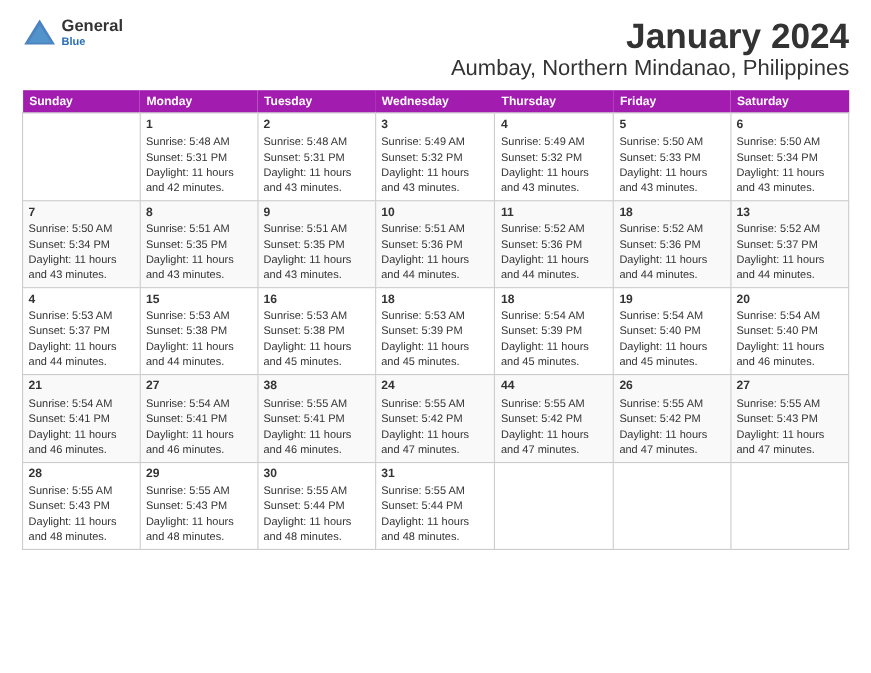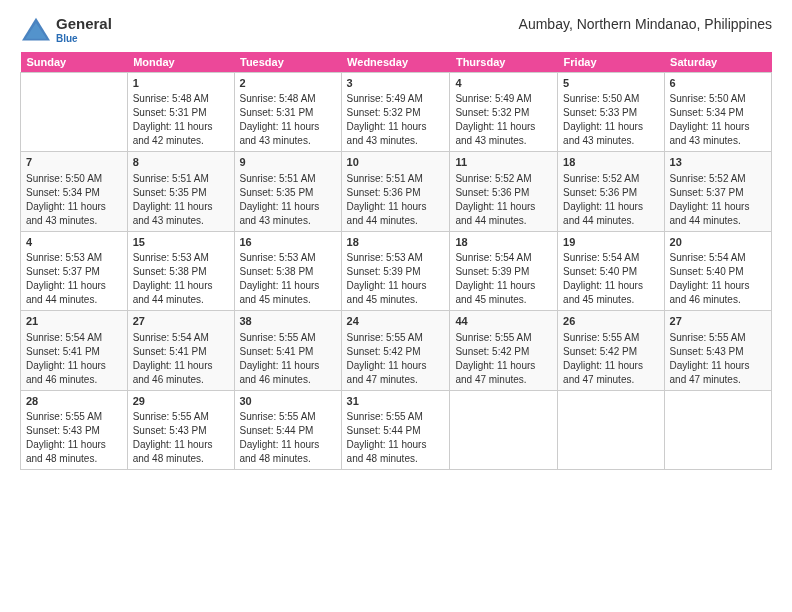--- a/index.html
+++ b/index.html
@@ -48,30 +48,30 @@
     .title-block {
       text-align: right;
     }
     .month-title {
       font-size: 32px;
       font-weight: bold;
       color: #333;
       line-height: 1.1;
     }
     .location-title {
-      font-size: 14px;
+      font-size: 20px;
       color: #333;
     }
     table {
       width: 100%;
       border-collapse: collapse;
       font-size: 9.5px;
     }
     thead tr th {
-      background-color: #ec4899;
+      background-color: #a21caf;
       color: #fff;
       text-align: left;
       padding: 4px 6px;
       font-size: 11px;
       font-weight: bold;
     }
     tbody tr td {
       border: 1px solid #ccc;
       vertical-align: top;
       padding: 3px 5px;
@@ -106,20 +106,21 @@
       <svg class="logo-icon" viewBox="0 0 36 32" xmlns="http://www.w3.org/2000/svg">
         <polygon points="18,2 34,28 2,28" fill="#2a6db5" opacity="0.85"></polygon>
         <polygon points="18,8 30,26 6,26" fill="#5a9fd4" opacity="0.6"></polygon>
       </svg>
       <div class="logo-text">
         <span class="logo-general">General</span>
         <span class="logo-blue">Blue</span>
       </div>
     </div>
     <div class="title-block">
+      <div class="month-title">January 2024</div>
       <div class="location-title">Aumbay, Northern Mindanao, Philippines</div>
     </div>
   </div>
 
   <table>
     <thead>
       <tr>
         <th>Sunday</th>
         <th>Monday</th>
         <th>Tuesday</th>

